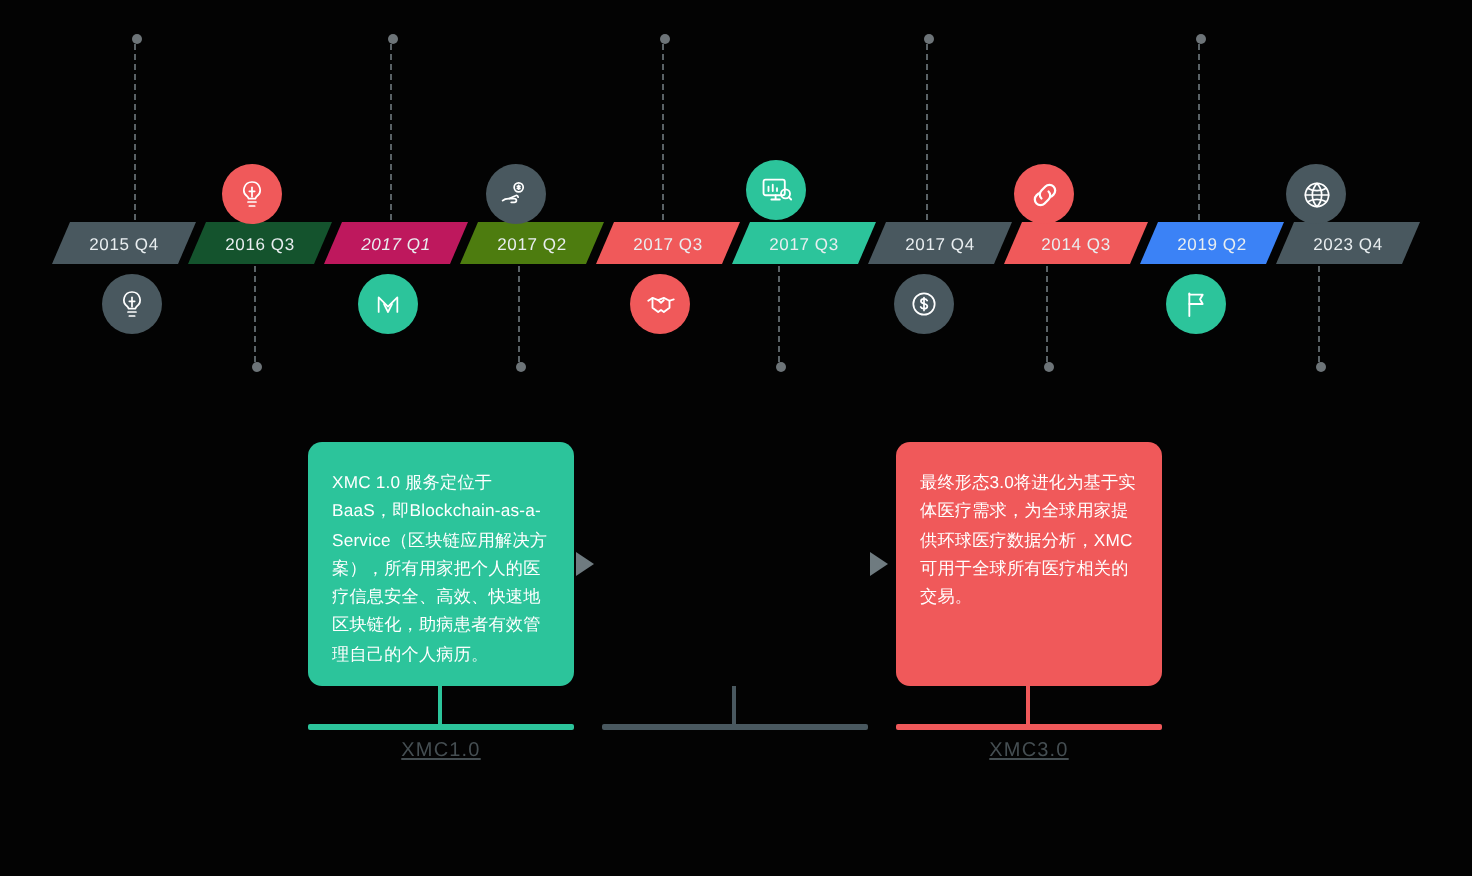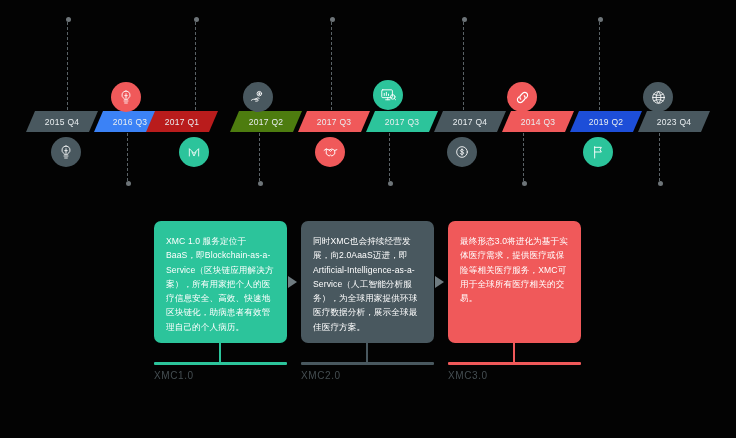--- a/index.html
+++ b/index.html
@@ -106,64 +106,66 @@
   .bar {
     position: absolute;
     top: 141px;
     height: 3px;
     border-radius: 1px;
   }
   .bar-label {
     position: absolute;
     top: 149px;
     width: 133px;
+    text-align: center;
     font-size: 10px;
     letter-spacing: 0.6px;
+    text-decoration: underline;
   }
   .arrow {
     position: absolute;
     top: 55px;
     width: 0; height: 0;
     border-top: 6px solid transparent;
     border-bottom: 6px solid transparent;
     border-left: 9px solid #6f7b80;
   }
 </style>
 </head>
 <body>
 
 <div id="stage">
 
   <div id="timeline-area">
     <div id="segments">
         <div class="seg" style="left: 26px; width: 72px; background: rgb(73, 88, 95);">
           <span>2015 Q4</span>
         </div>
-        <div class="seg" style="left: 94px; width: 72px; background: #3b82f6;">
+        <div class="seg" style="left: 94px; width: 72px; background: #14532d;">
           <span>2016 Q3</span>
         </div>
-        <div class="seg" style="left: 146px; width: 72px; background: #b91c1c;">
+        <div class="seg" style="left: 162px; width: 72px; background: #be185d; font-style: italic;">
           <span>2017 Q1</span>
         </div>
         <div class="seg" style="left: 230px; width: 72px; background: #4d7c0f;">
           <span>2017 Q2</span>
         </div>
         <div class="seg" style="left: 298px; width: 72px; background: rgb(240, 89, 90);">
           <span>2017 Q3</span>
         </div>
         <div class="seg" style="left: 366px; width: 72px; background: rgb(44, 196, 155);">
           <span>2017 Q3</span>
         </div>
         <div class="seg" style="left: 434px; width: 72px; background: rgb(73, 88, 95);">
           <span>2017 Q4</span>
         </div>
         <div class="seg" style="left: 502px; width: 72px; background: rgb(240, 89, 90);">
           <span>2014 Q3</span>
         </div>
-        <div class="seg" style="left: 570px; width: 72px; background: #1d4ed8;">
+        <div class="seg" style="left: 570px; width: 72px; background: #3b82f6;">
           <span>2019 Q2</span>
         </div>
         <div class="seg" style="left: 638px; width: 72px; background: rgb(73, 88, 95);">
           <span>2023 Q4</span>
         </div>
       </div>
     <div id="connectors">
         <div class="conn up" style="left: 67px; top: 22px; height: 88px;"></div>
         <div class="conn down" style="left: 127px; top: 133px; height: 48px;"></div>
         <div class="conn up" style="left: 195px; top: 22px; height: 88px;"></div>
@@ -255,28 +257,24 @@
       </div>
   </div>
 
   <div id="cards">
       <div class="card" style="left: 154px; background: rgb(44, 196, 155);">
         <p>XMC 1.0 服务定位于BaaS，即Blockchain-as-a-Service（区块链应用解决方案），所有用家把个人的医疗信息安全、高效、快速地区块链化，助病患者有效管理自己的个人病历。</p>
       </div>
       <div class="card-stem" style="left: 219px; background: rgb(44, 196, 155);"></div>
       <div class="bar" style="left: 154px; width: 133px; background: rgb(44, 196, 155);"></div>
       <div class="bar-label" style="left: 154px; color: rgb(69, 78, 82);">XMC1.0</div>
-      <div class="card" style="left: 301px; background: rgb(73, 88, 95);">
-        <p>同时XMC也会持续经营发展，向2.0AaaS迈进，即Artificial-Intelligence-as-a-Service（人工智能分析服务），为全球用家提供环球医疗数据分析，展示全球最佳医疗方案。</p>
-      </div>
       <div class="card-stem" style="left: 366px; background: rgb(73, 88, 95);"></div>
       <div class="bar" style="left: 301px; width: 133px; background: rgb(73, 88, 95);"></div>
-      <div class="bar-label" style="left: 301px; color: rgb(69, 78, 82);">XMC2.0</div>
       <div class="card" style="left: 448px; background: rgb(240, 89, 90);">
-        <p>最终形态3.0将进化为基于实体医疗需求，提供医疗或保险等相关医疗服务，XMC可用于全球所有医疗相关的交易。</p>
+        <p>最终形态3.0将进化为基于实体医疗需求，为全球用家提供环球医疗数据分析，XMC可用于全球所有医疗相关的交易。</p>
       </div>
       <div class="card-stem" style="left: 513px; background: rgb(240, 89, 90);"></div>
       <div class="bar" style="left: 448px; width: 133px; background: rgb(240, 89, 90);"></div>
       <div class="bar-label" style="left: 448px; color: rgb(69, 78, 82);">XMC3.0</div>
       <div class="arrow" style="left: 288px;"></div>
       <div class="arrow" style="left: 435px;"></div>
     </div>
 
 </div>
 

